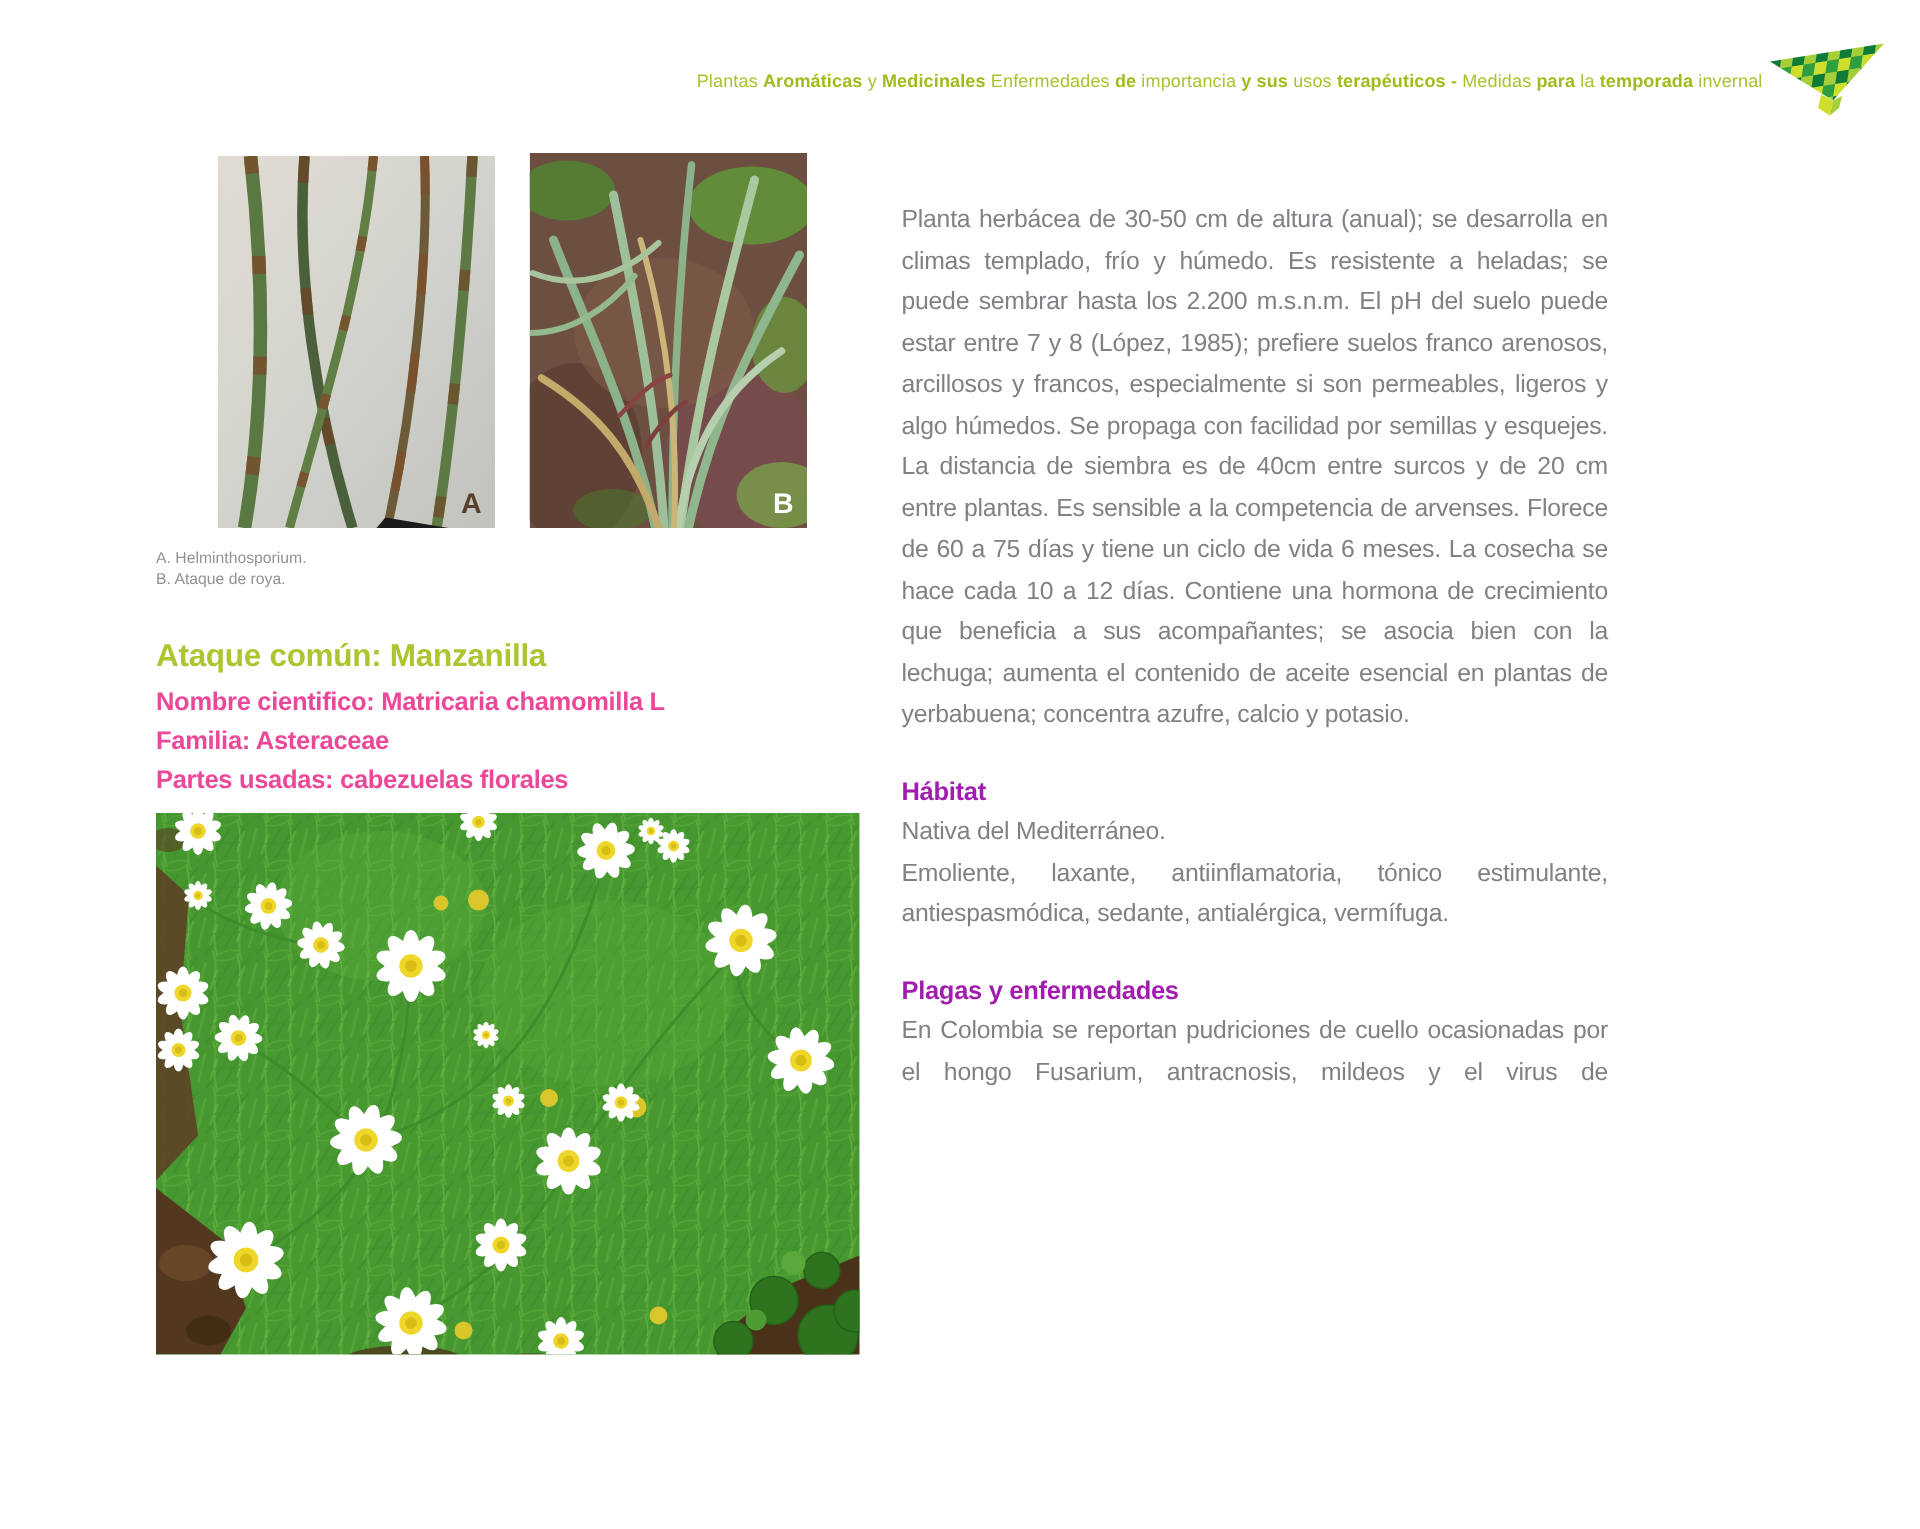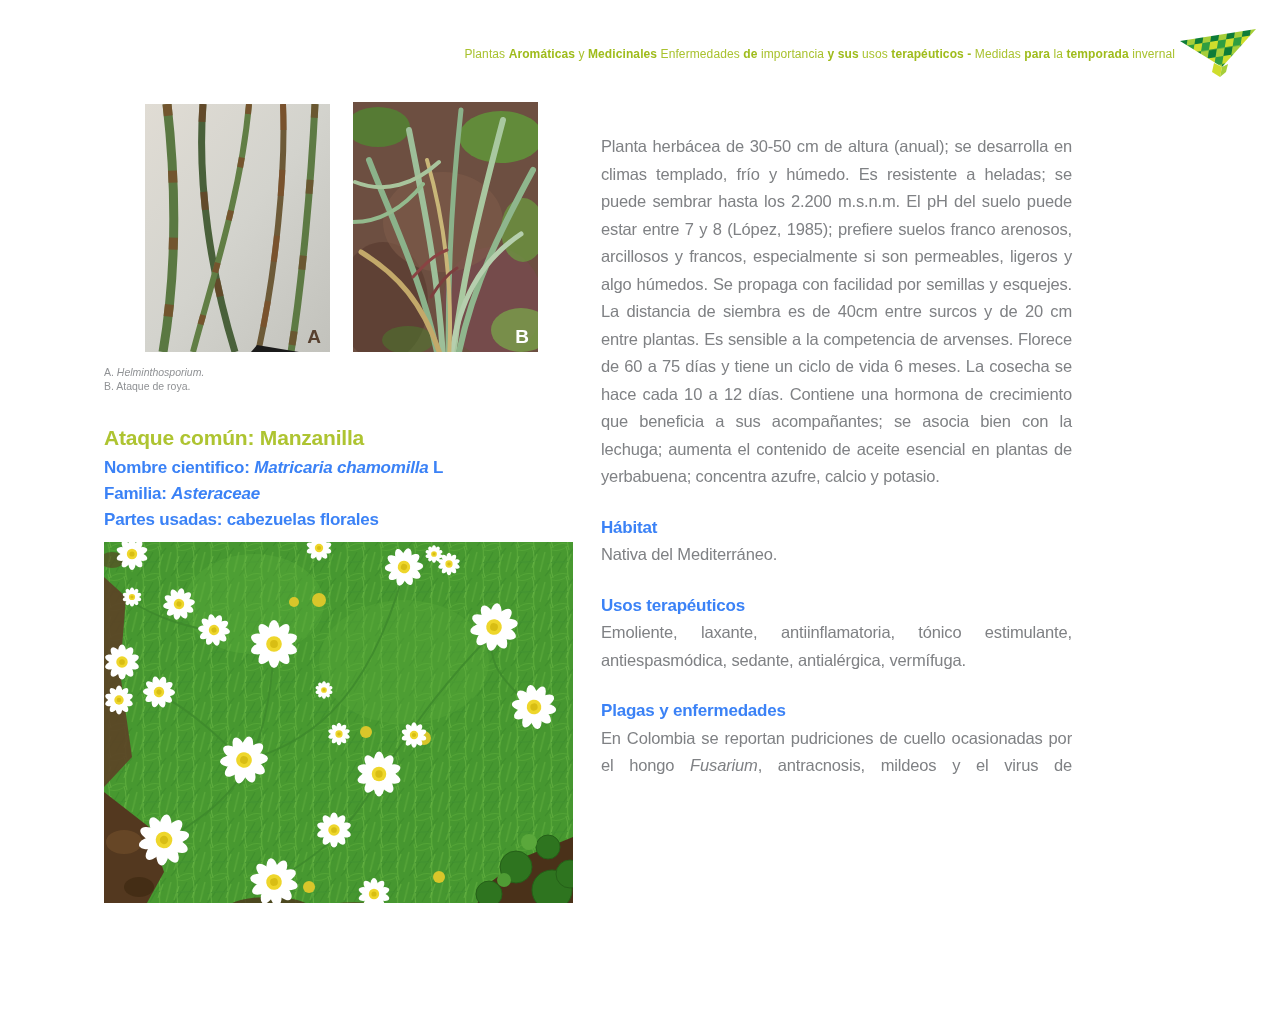--- a/index.html
+++ b/index.html
@@ -19,32 +19,32 @@
   .fig-b { left:353px; top:102px; width:185px; height:250px; }
   .fig svg { display:block; width:100%; height:100%; }
   .figletter { position:absolute; right:9px; bottom:6px; font-size:19px; font-weight:700; line-height:1; }
   .fig-a .figletter { color:#57402f; }
   .fig-b .figletter { color:#ffffff; }
 
   .caption { position:absolute; left:104px; top:366px; font-size:10.5px; line-height:13.5px; color:#909295; }
 
   .plant-head { position:absolute; left:104px; top:426px; width:480px; }
   .plant-head h1 { font-size:21px; font-weight:700; color:#aec431; letter-spacing:-0.2px; }
-  .plant-line { font-size:17px; line-height:26px; font-weight:700; color:#3b82f6; letter-spacing:-0.2px; margin-top:0; }
+  .plant-line { font-size:17px; line-height:26px; font-weight:700; color:#ec4899; letter-spacing:-0.2px; margin-top:0; }
   .plant-lines { margin-top:5px; }
 
   .photo { position:absolute; left:104px; top:542px; width:469px; height:370px; }
   .photo svg { display:block; width:100%; height:100%; }
 
   
   .rightcol { position:absolute; left:601px; top:93px; width:471px; color:#7f8184;margin-top:40px; }
   .rightcol p.body { font-size:16.5px; line-height:27.5px; text-align:justify; letter-spacing:-0.15px; }
-  .rightcol h3 { font-size:17px; line-height:27.5px; font-weight:700; color:#3b82f6; margin-top:23px; letter-spacing:-0.2px; }
+  .rightcol h3 { font-size:17px; line-height:27.5px; font-weight:700; color:#a21caf; margin-top:23px; letter-spacing:-0.2px; }
   .rightcol p.stretch-last { text-align-last:justify; }
-  .rich span.i { font-style:italic; }
+  .rich span.i { }
   .rich span.b { font-weight:700; }
 
   .pagenum { position:absolute; top:944px; right:68px; font-size:16.5px; color:#404040; }
 </style>
 </head>
 <body>
 
 <div class="page">
 
   <p class="kicker rich"><span>Plantas </span><span class="b">Aromáticas</span><span> y </span><span class="b">Medicinales</span><span> Enfermedades </span><span class="b">de</span><span> importancia </span><span class="b">y sus</span><span> usos </span><span class="b">terapéuticos -</span><span> Medidas </span><span class="b">para</span><span> la </span><span class="b">temporada</span><span> invernal</span></p>
@@ -241,21 +241,20 @@
       <use href="#flw" transform="translate(270,352)"></use>
     </svg>
   </div>
 
   <div class="rightcol">
     <p class="body">Planta herbácea de 30-50 cm de altura (anual); se desarrolla en climas templado, frío y húmedo. Es resistente a heladas; se puede sembrar hasta los 2.200 m.s.n.m. El pH del suelo puede estar entre 7 y 8 (López, 1985); prefiere suelos franco arenosos, arcillosos y francos, especialmente si son permeables, ligeros y algo húmedos. Se propaga con facilidad por semillas y esquejes. La distancia de siembra es de 40cm entre surcos y de 20 cm entre plantas. Es sensible a la competencia de arvenses. Florece de 60 a 75 días y tiene un ciclo de vida 6 meses. La cosecha se hace cada 10 a 12 días. Contiene una hormona de crecimiento que beneficia a sus acompañantes; se asocia bien con la lechuga; aumenta el contenido de aceite esencial en plantas de yerbabuena; concentra azufre, calcio y potasio.</p>
 
     <h3>Hábitat</h3>
     <p class="body rich"><span>Nativa del Mediterráneo.</span></p>
 
-    <h3>Usos terapéuticos</h3>
     <p class="body rich"><span>Emoliente, laxante, antiinflamatoria, tónico estimulante, antiespasmódica, sedante, antialérgica, vermífuga.</span></p>
 
 
     <h3>Plagas y enfermedades</h3>
     <p class="body rich stretch-last"><span>En Colombia se reportan pudriciones de cuello ocasionadas por el hongo </span><span class="i">Fusarium</span><span>, antracnosis, mildeos y el virus de</span></p>
   </div>
 
   <div class="pagenum">[ 33 ]</div>
 
 </div>

